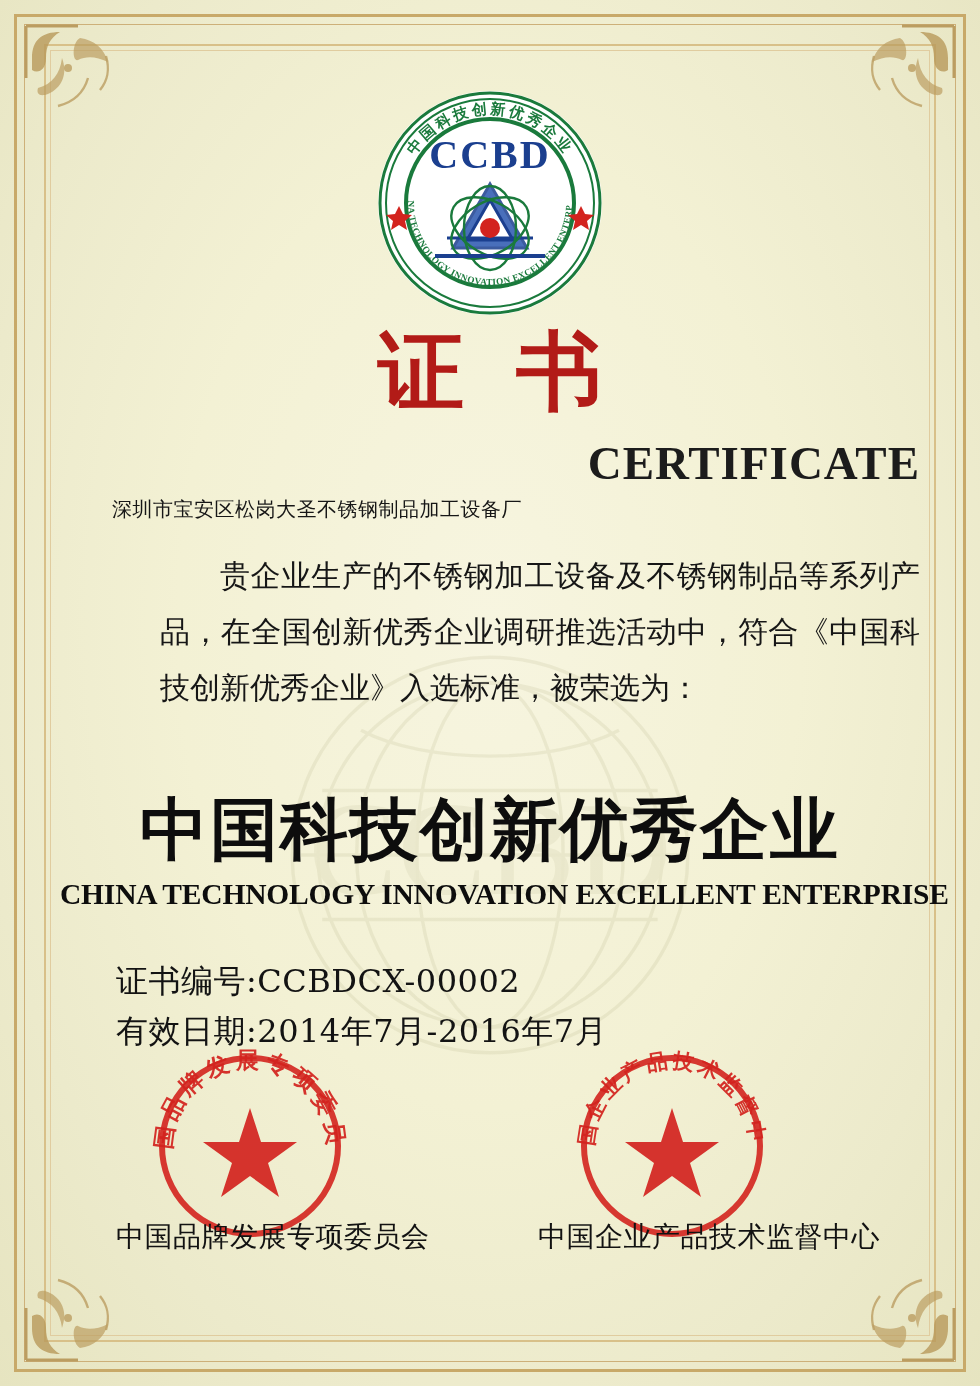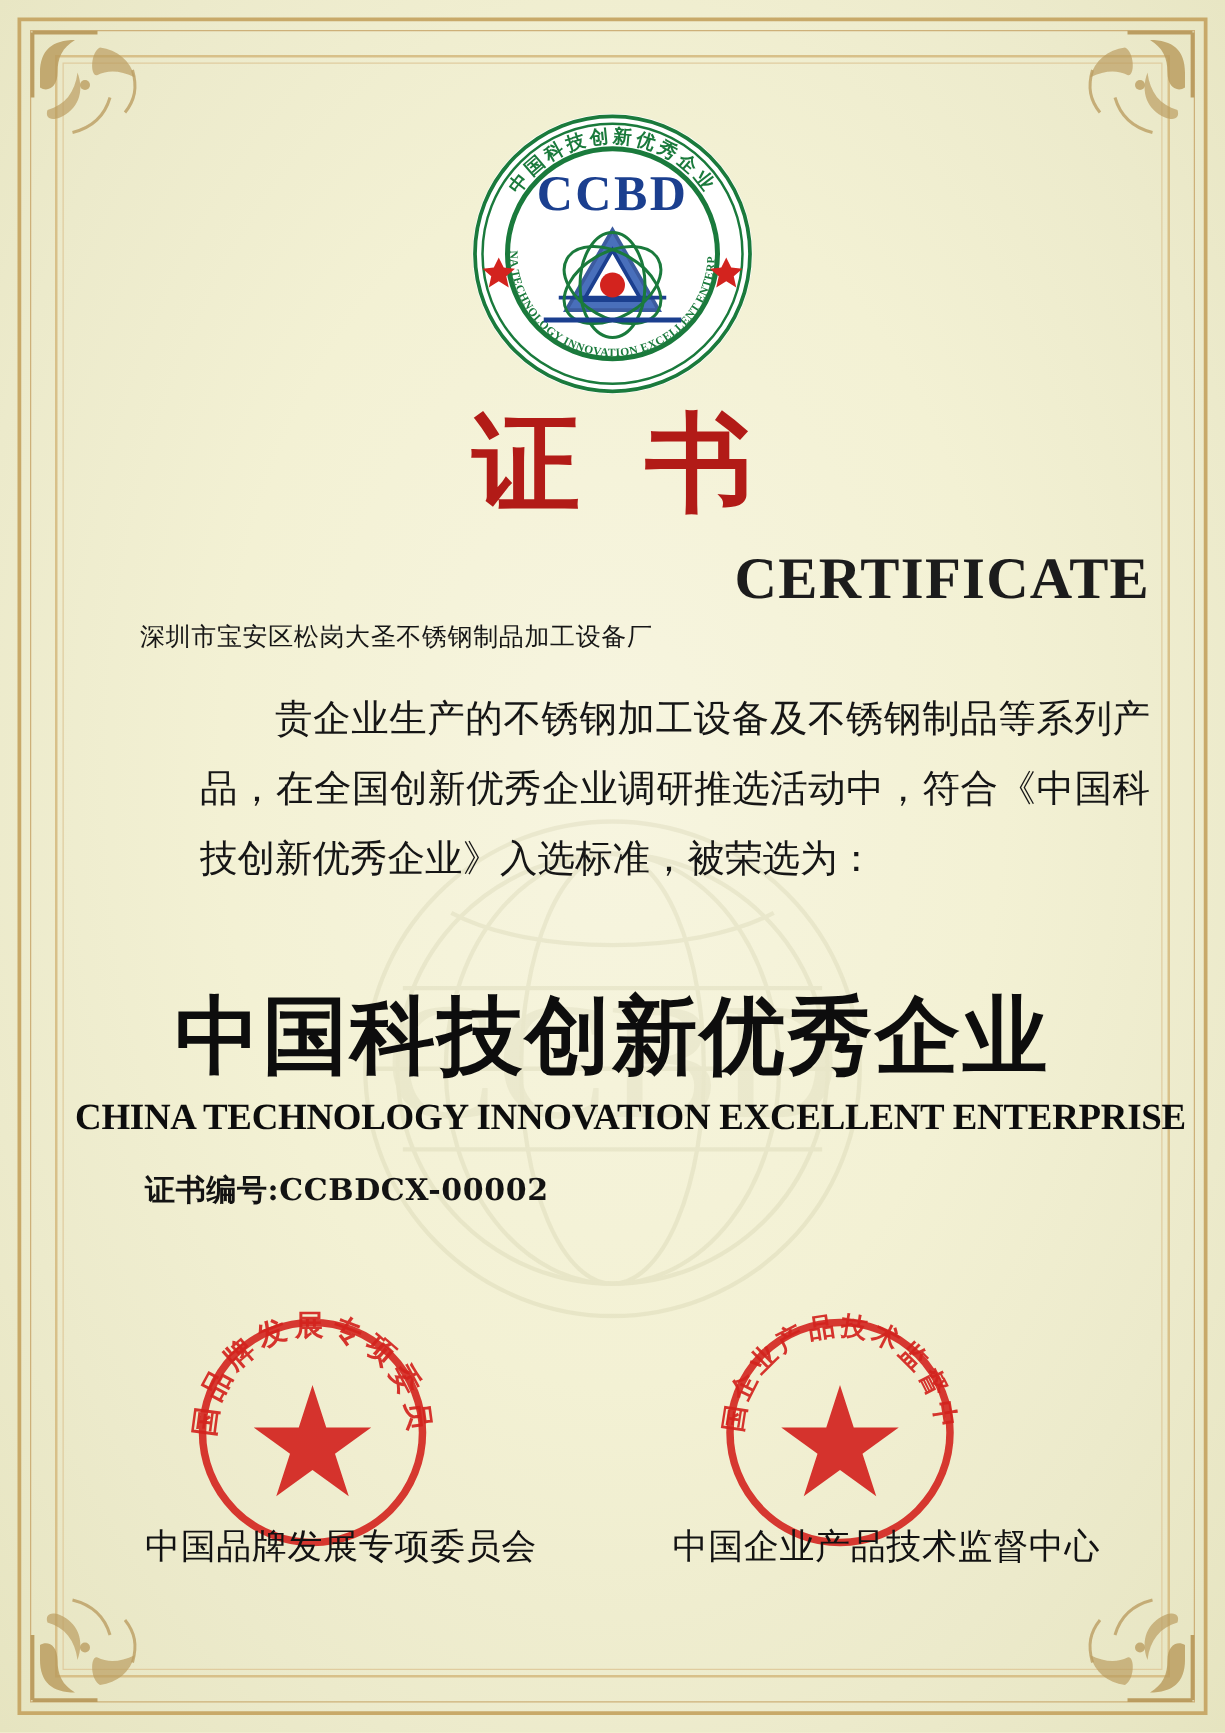--- a/index.html
+++ b/index.html
@@ -172,24 +172,25 @@
     font-size: 29.5px;
     letter-spacing: -0.2px;
     color: #0d0d0d;
     white-space: nowrap;
   }
 
   .field {
     position: absolute;
     left: 56px;
     font-family: "DejaVu Serif", serif;
-    font-weight: bold;
-    font-size: 24px;
+    font-weight: normal;
+    font-size: 32px;
     color: #131313;
     letter-spacing: .5px;
+    margin-top: 24px;
   }
   .field-no   { top: 880px; }
   .field-date { top: 930px; }
 
   
   .seal {
     position: absolute;
     width: 200px;
     height: 200px;
     top: 990px;
@@ -333,20 +334,23 @@
 
     <div class="recipient">深圳市宝安区松岗大圣不锈钢制品加工设备厂</div>
     <div class="para">贵企业生产的不锈钢加工设备及不锈钢制品等系列产品，在全国创新优秀企业调研推选活动中，符合《中国科技创新优秀企业》入选标准，被荣选为：</div>
 
     <div class="award-cn">中国科技创新优秀企业</div>
     <div class="award-en">CHINA TECHNOLOGY INNOVATION EXCELLENT ENTERPRISE</div>
 
     <div class="field field-no">
       <span>证书编号:</span><span>CCBDCX-00002</span>
     </div>
+    <div class="field field-date">
+      <span>有效日期:</span><span>2014年7月-2016年7月</span>
+    </div>
 
     <div class="seal left">
       <svg viewBox="0 0 200 200">
         <defs>
             <path id="sealArc1" d="M22,100 A78,78 0 1 1 178,100"></path>
           </defs>
         <circle cx="100" cy="100" r="88" fill="none" stroke="#d3231e" stroke-width="6" opacity=".9"></circle>
         <text font-family="'DejaVu Sans',sans-serif" font-size="23" font-weight="bold" fill="#d3231e" opacity=".92" letter-spacing="5">
           <textPath href="#sealArc1" startOffset="50%" text-anchor="middle">中国品牌发展专项委员会</textPath>
         </text>

